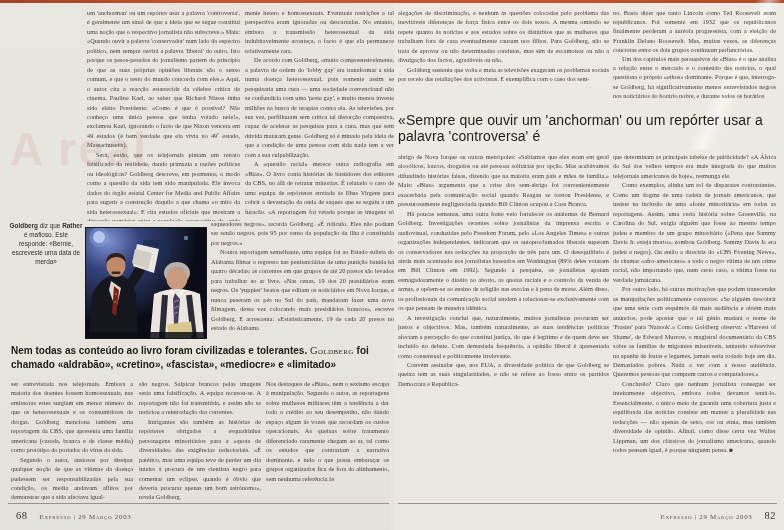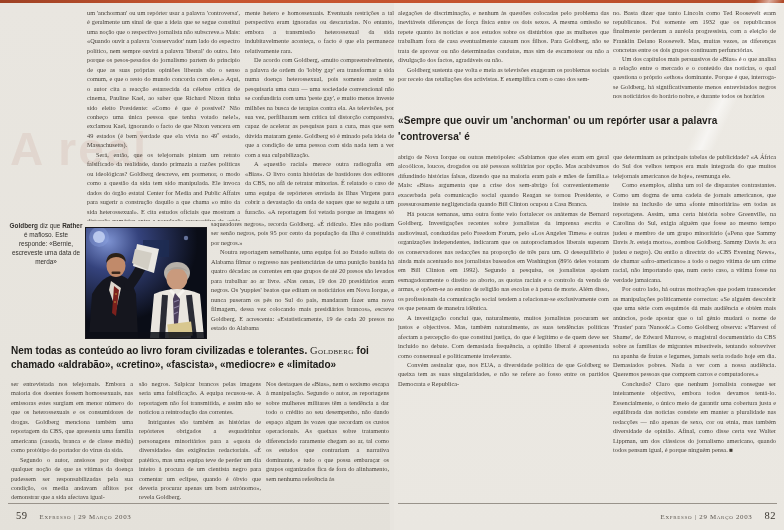--- a/index.html
+++ b/index.html
@@ -13,21 +13,21 @@
               background:linear-gradient(180deg,#edeae4 0%,#eae7e1 100%)}
   .crease{position:absolute;left:620px;top:0;width:164px;height:150px;
           background:linear-gradient(115deg,transparent 58%,rgba(255,255,255,.55) 64%,transparent 70%)}
   .watermark{position:absolute;left:10px;top:126px;font:bold 46px/46px "Liberation Sans",sans-serif;
              color:rgba(168,86,68,.10);letter-spacing:2px}
   .col{position:absolute;font-size:6.3px;line-height:9.45px;color:#433d36;
        text-align:justify;overflow:hidden}
   .col p{margin:0;padding:0}
   .col p + p{text-indent:9px}
   .quote{position:absolute;left:398px;top:113px;width:380px;height:36px;
-         font-family:"Liberation Sans",sans-serif;font-weight:bold;font-size:10px;
+         font-family:"Liberation Sans",sans-serif;font-weight:normal;font-size:14px;
          line-height:15.5px;color:#201e1b;letter-spacing:.1px}
   .caption{position:absolute;left:11px;top:344px;width:378px;
            font-family:"Liberation Sans",sans-serif;font-weight:bold;font-size:10px;
            line-height:13.5px;color:#1c1b18}
   .caption .sc{font-family:"Liberation Serif",serif;font-variant:small-caps;
                font-weight:normal;font-size:10.5px;letter-spacing:.4px;color:#2a2824}
   .sidecap{position:absolute;left:9px;top:221px;width:74px;text-align:center;
            font-family:"Liberation Sans",sans-serif;font-size:6.4px;line-height:9px;color:#33302c}
   .photo{position:absolute;left:85px;top:227px;width:122px;height:112px;
          border:1px solid #17171c;box-sizing:border-box;background:#0b0e17;overflow:hidden}
@@ -115,21 +115,21 @@
   <div class="col" style="left:139px;top:379px;width:122px;height:123px">
     <p>são negros. Salpicar brancos pelas imagens seria uma falsificação. A equipa recusou-se. A reportagem não foi transmitida, e assim não se noticiou a reintrodução das correntes.</p>
     <p>Intrigantes são também as histórias de repórteres obrigados a esquadrinhar personagens minoritários para a «quota de diversidade» das exigências redactoriais. «É patético, mas uma equipa teve de perder um dia inteiro à procura de um cientista negro para comentar um eclipse, quando é óbvio que deveria procurar apenas um bom astrónomo», revela Goldberg.</p>
   </div>
   <div class="col" style="left:266px;top:379px;width:123px;height:123px">
     <p>Nos destaques de «Bias», nem o sexismo escapa à manipulação. Segundo o autor, as reportagens sobre mulheres militares têm a tendência a dar todo o crédito ao seu desempenho, não dando espaço algum às vozes que recordam os custos operacionais. As queixas sobre tratamento diferenciado raramente chegam ao ar, tal como os estudos que contrariam a narrativa dominante, e tudo o que possa embaraçar os grupos organizados fica de fora do alinhamento, sem nenhuma referência às</p>
   </div>
 
   <div class="rule" style="left:8px;top:503px;width:381px"></div>
   <div class="footer" style="left:16px">
-    <span class="pagenum">59</span>&nbsp;&nbsp;
+    <span class="pagenum">68</span>&nbsp;&nbsp;
     <span class="footertext">Expresso | 29 Março 2003</span>
   </div>
 
   <div class="page-right"></div>
   <div class="crease"></div>
 
   <div class="col" style="left:398px;top:8px;width:211px;height:105px">
     <p>alegações de discriminação, e nenhum às questões colocadas pelo problema das inevitáveis diferenças de força física entre os dois sexos. A mesma omissão se repete quanto às notícias e aos estudos sobre os distúrbios que as mulheres que trabalham fora de casa eventualmente causam nos filhos. Para Goldberg, não se trata de aprovar ou não determinadas condutas, mas sim de escamotear ou não a divulgação dos factos, agradáveis ou não.</p>
     <p>Goldberg sustenta que volta e meia as televisões exageram os problemas sociais por receio das retaliações dos activistas. E exemplifica com o caso dos sem-</p>
   </div>

